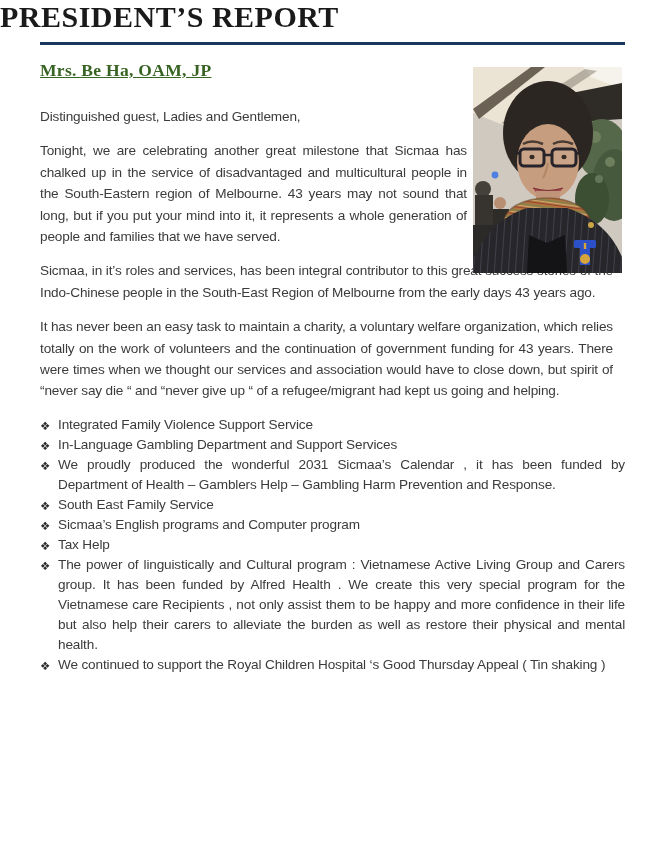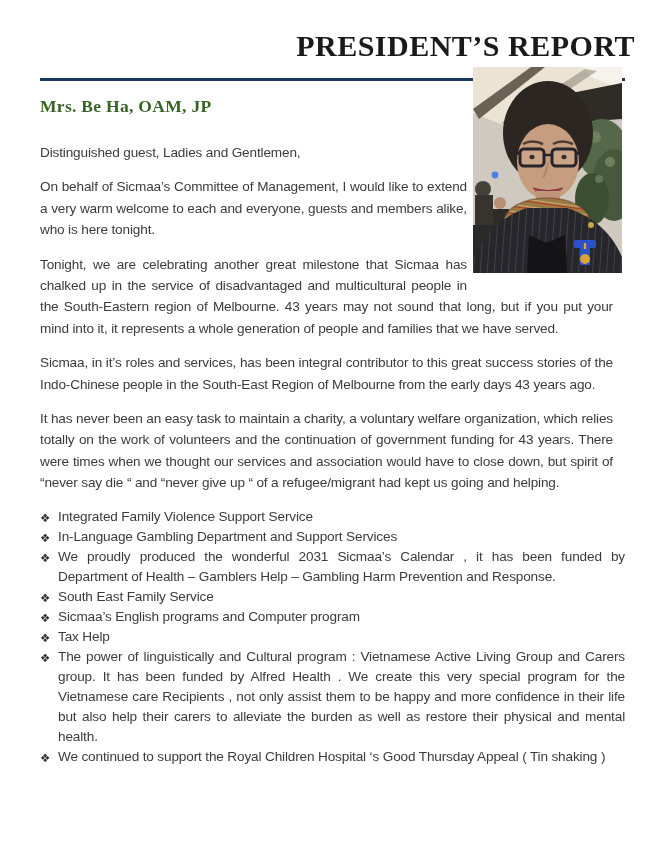--- a/index.html
+++ b/index.html
@@ -5,40 +5,41 @@
   html,body { margin:0; padding:0; background:#888; }
   .page {
     position: relative;
     width: 651px; height: 867px;
     margin: 0 auto;
     background: #ffffff;
     overflow: hidden;
     font-family: "Liberation Sans", sans-serif;
   }
   .title {
-    margin: 16px; padding-top: 13px;
-    text-align: right;
+    margin: 0; 
+    text-align: left;
     font-family: "Liberation Serif", serif;
     font-weight: bold;
     font-size: 30px; line-height: 33px;
     letter-spacing: 0.5px;
     color: #1a1a1a;
   }
   .rule {
     margin: 9px 26px 0 40px;
     height: 3px;
     background: #17375C;
   }
   .author {
     margin: 15px 0 0 40px;
     font-family: "Liberation Serif", serif;
     font-weight: bold;
     font-size: 17.5px; line-height: 20px;
     letter-spacing: 0.3px;
     color: #376423;
+    text-decoration: underline;
   }
   .photo {
     position: absolute;
     left: 473px; top: 67px;
     width: 149px; height: 206px;
     overflow: hidden;
   }
   .photo svg { display:block; }
   .body {
     margin: 26px 26px 0 40px;
@@ -148,21 +149,20 @@
       <rect x="107" y="181" width="10" height="17" fill="#2b50c8"></rect>
       <circle cx="112" cy="192" r="5" fill="#d7a33b"></circle>
       <rect x="110.8" y="176" width="2.4" height="6" fill="#d7a33b"></rect>
     </svg>
   </div>
 
   <div class="body">
     <div class="float-spacer"></div>
 
     <p>Distinguished guest, Ladies and Gentlemen,</p>
-    <p class="just">On behalf of Sicmaa’s Committee of Management, I would  like to extend a very warm welcome to each and everyone, guests and members alike, who is here tonight.</p>
     <p class="just">Tonight, we are celebrating another great milestone that  Sicmaa has chalked up in the service of disadvantaged and multicultural people in the South-Eastern region of Melbourne. 43 years may not sound that long, but if you put your mind into it, it represents a whole generation of people and families that we have served.</p>
     <p class="just">Sicmaa, in it’s roles and services, has been integral contributor to this great success stories of the Indo-Chinese people in the South-East Region of Melbourne from the early days 43 years ago.</p>
     <p class="just">It has never been an easy task to maintain a charity, a voluntary welfare organization, which relies totally on the work of volunteers and the continuation of government funding for 43 years. There were times when we thought our services and association would have to close down, but spirit of “never say die “ and “never give up “ of a refugee/migrant had kept us going and helping.</p>
 
     <ul class="programs">
       <li>
         <span class="bullet">❖</span>
         <span>Integrated Family Violence Support Service</span>
       </li>
       <li>

